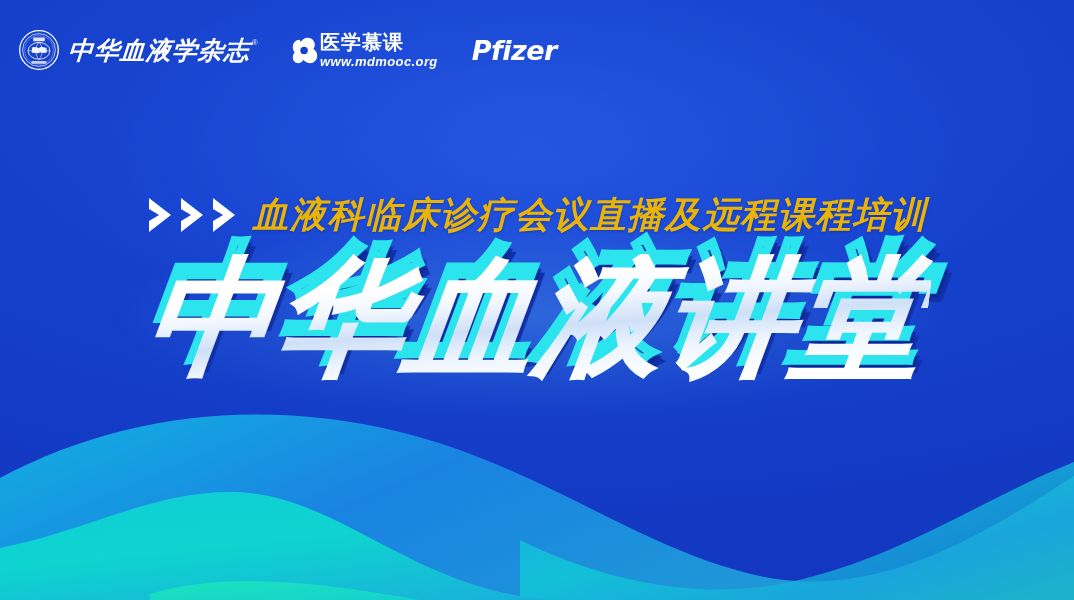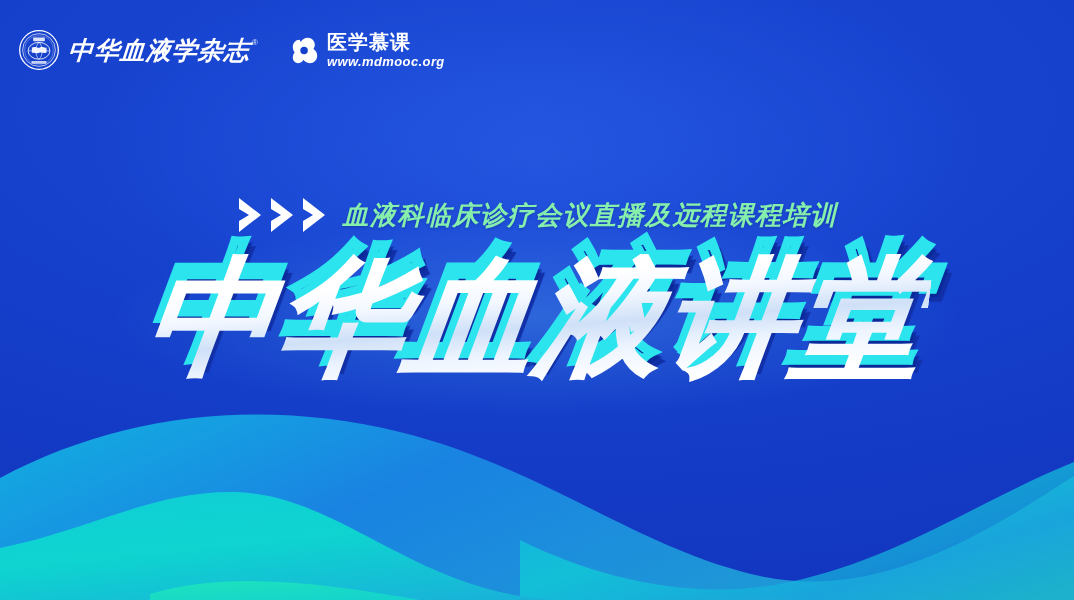--- a/index.html
+++ b/index.html
@@ -82,21 +82,20 @@
   }
   .tm-mark {
     font-size: 8px;
     color: #dbe6ff;
     line-height: 1;
     margin-left: 2px;
     margin-top: 1px;
   }
 
   .logo-mooc {
-    gap: 7px;
     margin-left: 14px;
   }
   .mooc-mark {
     width: 30px;
     height: 30px;
     flex: 0 0 auto;
   }
   .mooc-text {
     display: flex;
     flex-direction: column;
@@ -145,24 +144,24 @@
     gap: 10px;
   }
   .chevrons {
     display: flex;
     align-items: center;
     gap: 2px;
     margin-right: 2px;
   }
   .subtitle-text {
     font-family: "DejaVu Sans", "Liberation Sans", sans-serif;
-    font-size: 26px;
-    font-weight: 700;
-    font-style: italic;
-    color: #86efac;
+    font-size: 36px;
+    font-weight: 700;
+    font-style: italic;
+    color: #eab308;
     letter-spacing: 1.5px;
     white-space: nowrap;
     line-height: 1;
     text-shadow: 0 1px 3px rgba(0,20,90,0.30);
   }
 
   
   .title-wrap {
     position: absolute;
     left: 0;
@@ -304,20 +303,23 @@
                  C23,60 27,57 29,53 C31,57 36,60 42,60 C51,60 58,53 58,44 C58,38 55,33 50,30
                  C52,27 53,24 53,21 C53,13 46,6 38,6 C31,6 26,10 23,15 C22,12 21,10 20,10 Z" fill="#ffffff"></path>
         <circle cx="30" cy="33" r="8" fill="#1540cc"></circle>
       </svg>
       <div class="mooc-text">
         <span class="mooc-cn">医学慕课</span>
         <span class="mooc-url">www.mdmooc.org</span>
       </div>
     </div>
 
+    <div class="logo-group logo-pfizer">
+      <span class="pfizer-word">Pfizer</span>
+    </div>
 
   </div>
 
   <div class="subtitle-row">
     <div class="chevrons">
       <svg width="30" height="38" viewBox="0 0 30 38" xmlns="http://www.w3.org/2000/svg">
         <path d="M2,2 L24,19 L2,36 L2,25 L12,19 L2,13 Z" fill="#ffffff"></path>
       </svg>
       <svg width="30" height="38" viewBox="0 0 30 38" xmlns="http://www.w3.org/2000/svg">
         <path d="M2,2 L24,19 L2,36 L2,25 L12,19 L2,13 Z" fill="#ffffff"></path>

